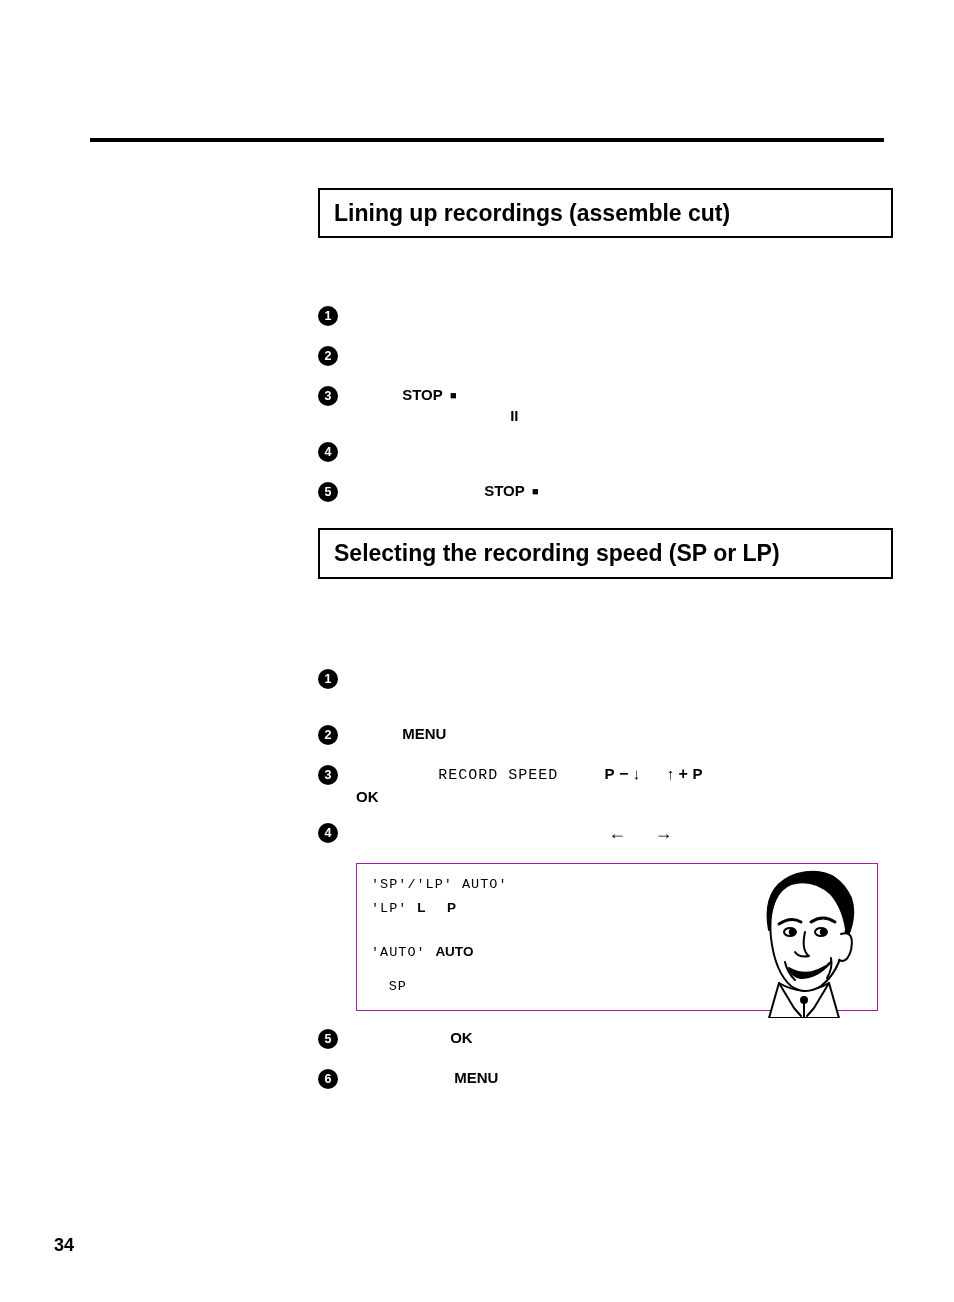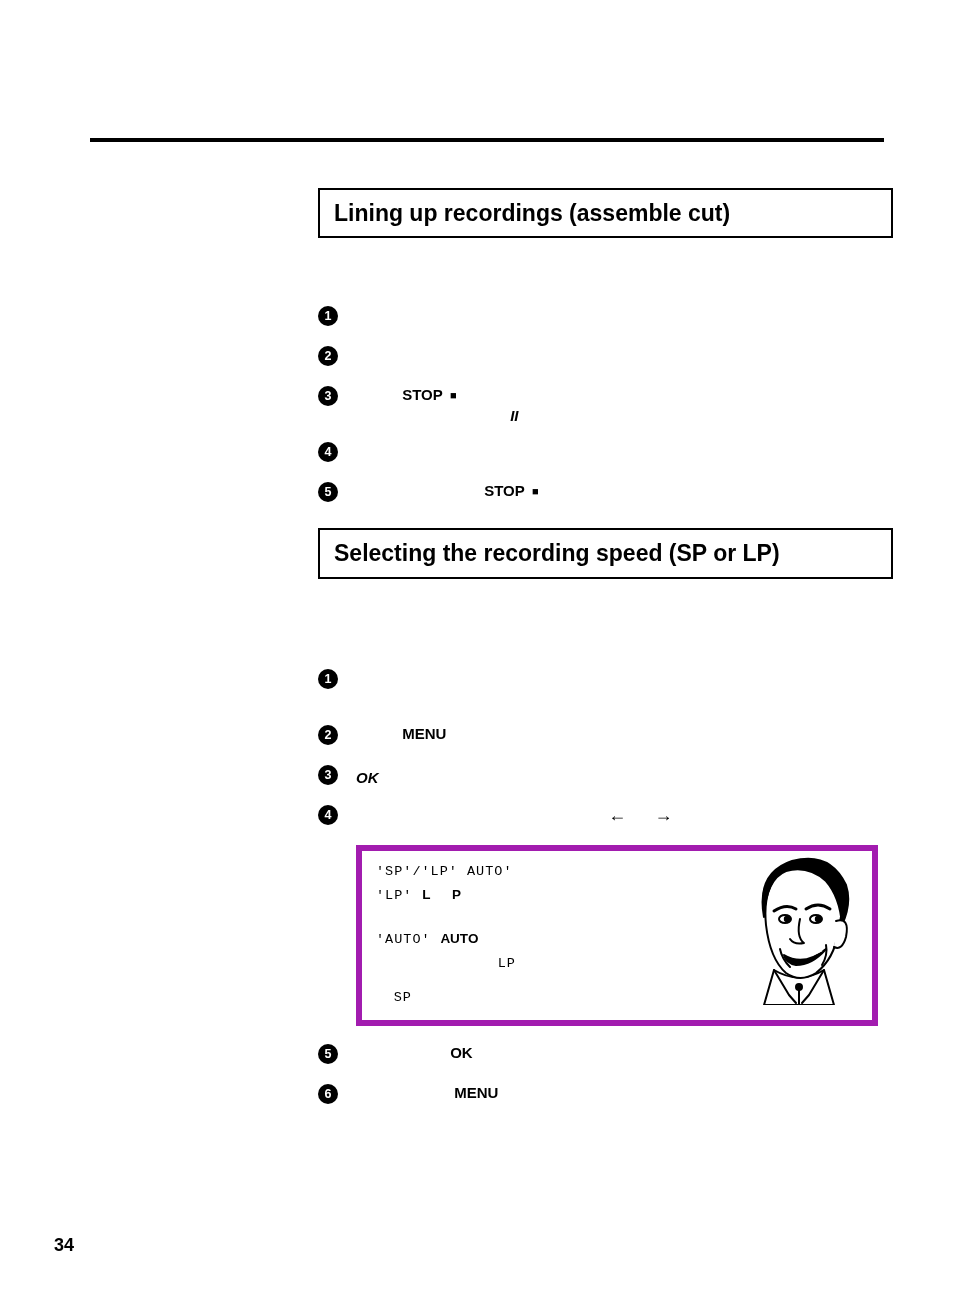--- a/index.html
+++ b/index.html
@@ -66,31 +66,30 @@
     line-height: 20px;
     text-align: center;
     font-family: Arial, sans-serif;
   }
   .step .row1 {
     white-space: nowrap;
   }
   .step .row2 {
     white-space: nowrap;
     padding-top: 4px;
-    font-style: italic;
   }
   .ws { display:inline-block; } 
   .bold { font-weight: bold; }
   .mono { font-family: "Courier New", monospace; letter-spacing: 1px; }
   .icon {
     font-family: Arial, sans-serif;
     font-weight: bold;
   }
   .infobox {
-    border: 6px solid #a21caf;
+    border: 1px solid #a21caf;
     margin-left: 38px;
     margin-top: 6px;
     margin-bottom: 18px;
     position: relative;
     padding: 10px 150px 10px 14px;
     font-size: 13.5px;
     line-height: 1.55;
   }
   .infobox .line { white-space: nowrap; margin-bottom: 2px;}
   .infobox .line.block { margin-top: 0; }
@@ -180,20 +179,28 @@
       <div class="step">
         <div class="num">2</div>
         <div class="row1">
           <span class="ws" style="width:42px;"></span>
           <span class="bold">MENU</span>
         </div>
       </div>
 
       <div class="step">
         <div class="num">3</div>
+        <div class="row1">
+          <span class="ws" style="width:78px;"></span>
+          <span class="mono">RECORD SPEED</span>
+          <span class="ws" style="width:38px;"></span>
+          <span class="bold">P</span><span class="bold" style="font-size:16px;">&nbsp;−&nbsp;</span><span class="icon">↓</span>
+          <span class="ws" style="width:18px;"></span>
+          <span class="icon">↑</span><span class="bold" style="font-size:16px;">&nbsp;+&nbsp;</span><span class="bold">P</span>
+        </div>
         <div class="row2">
           <span class="bold">OK</span>
         </div>
       </div>
 
       <div class="step">
         <div class="num">4</div>
         <div class="row1">
           <span class="ws" style="width:248px;"></span>
           <span class="icon" style="font-size:18px;">←</span>
@@ -209,24 +216,20 @@
         <div class="line block">
           <span class="mono">'LP'</span>
           <span class="bold" style="padding-left:6px;">L</span>
           <span class="ws" style="width:14px;"></span>
           <span class="bold">P</span>
         </div>
         <div class="line block" style="margin-top:22px;">
           <span class="mono">'AUTO'</span>
           <span class="bold" style="padding-left:6px;text-align:right;">AUTO</span>
         </div>
-        <div class="line">
-          <span class="ws" style="width:118px;"></span>
-          <span class="mono">LP</span>
-        </div>
         <div class="line last">
           <span class="ws" style="width:14px;"></span>
           <span class="mono">SP</span>
         </div>
 
         <div class="face">
           <svg viewBox="0 0 130 150" width="130" height="150">
             <g stroke="#000" fill="#fff" stroke-width="2" stroke-linecap="round" stroke-linejoin="round">
 
               <path d="M30 150 L40 115 Q65 130 90 115 L100 150 Z"></path>

